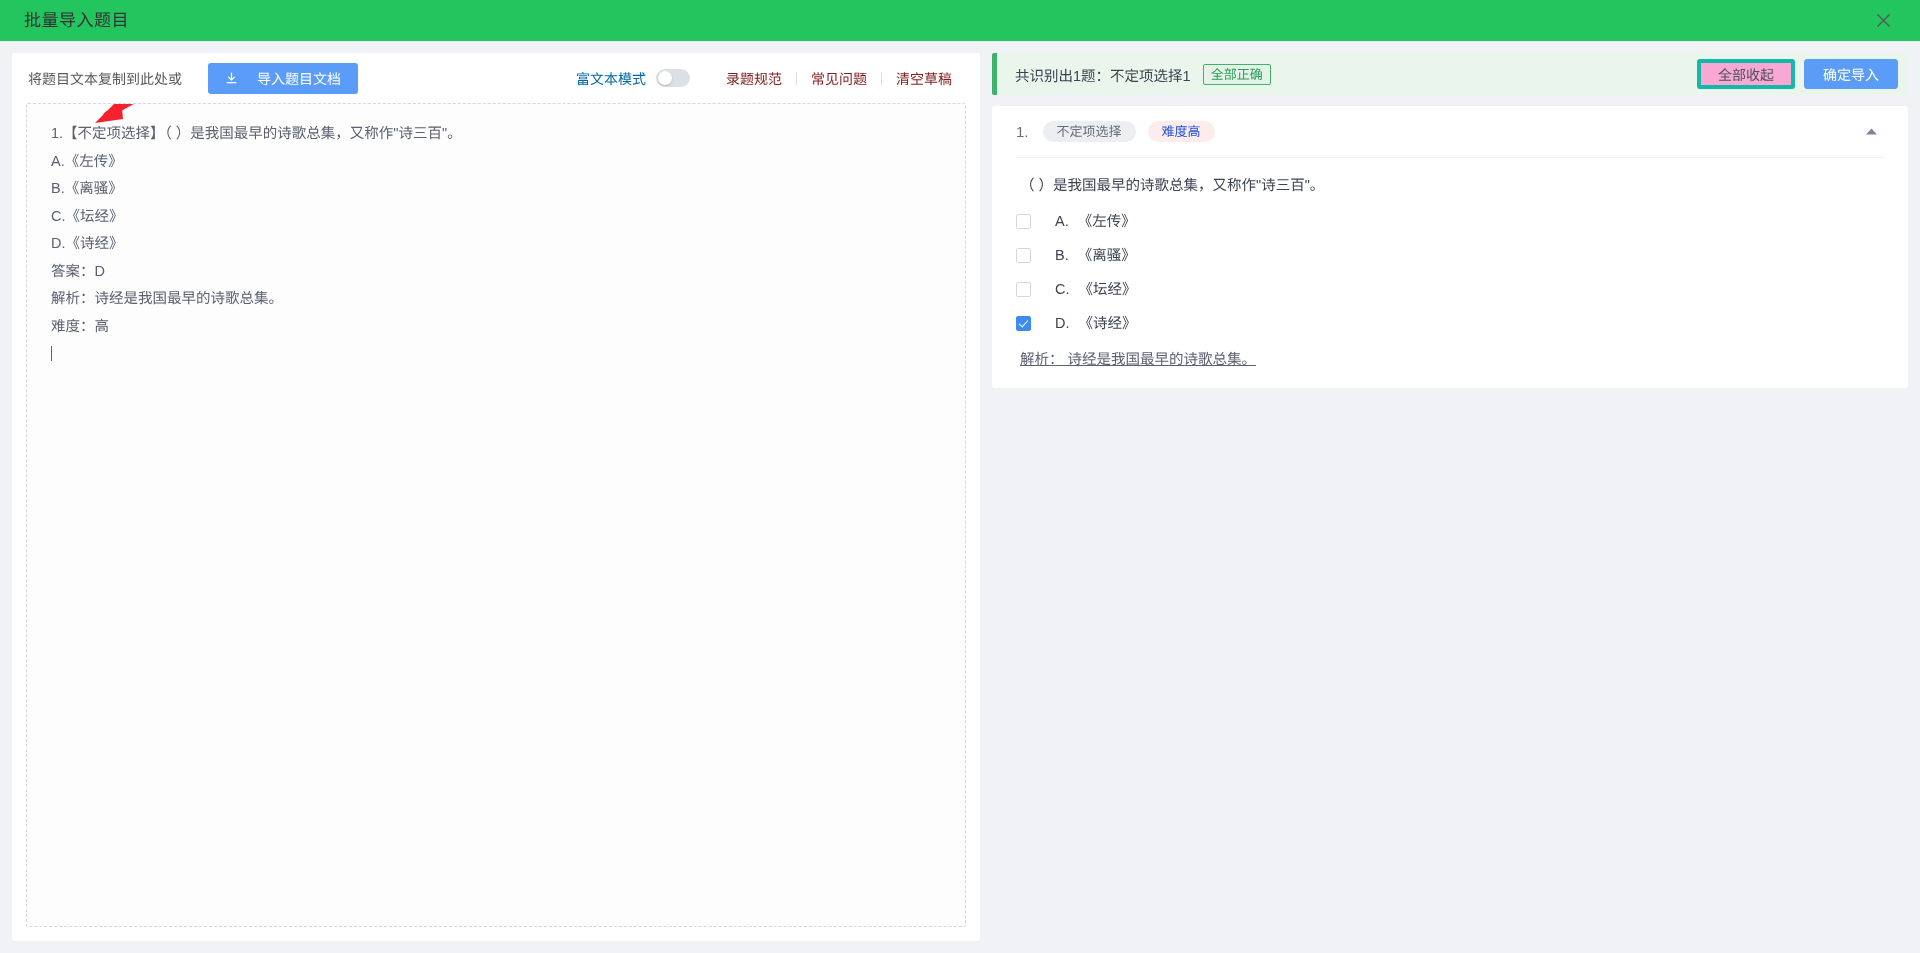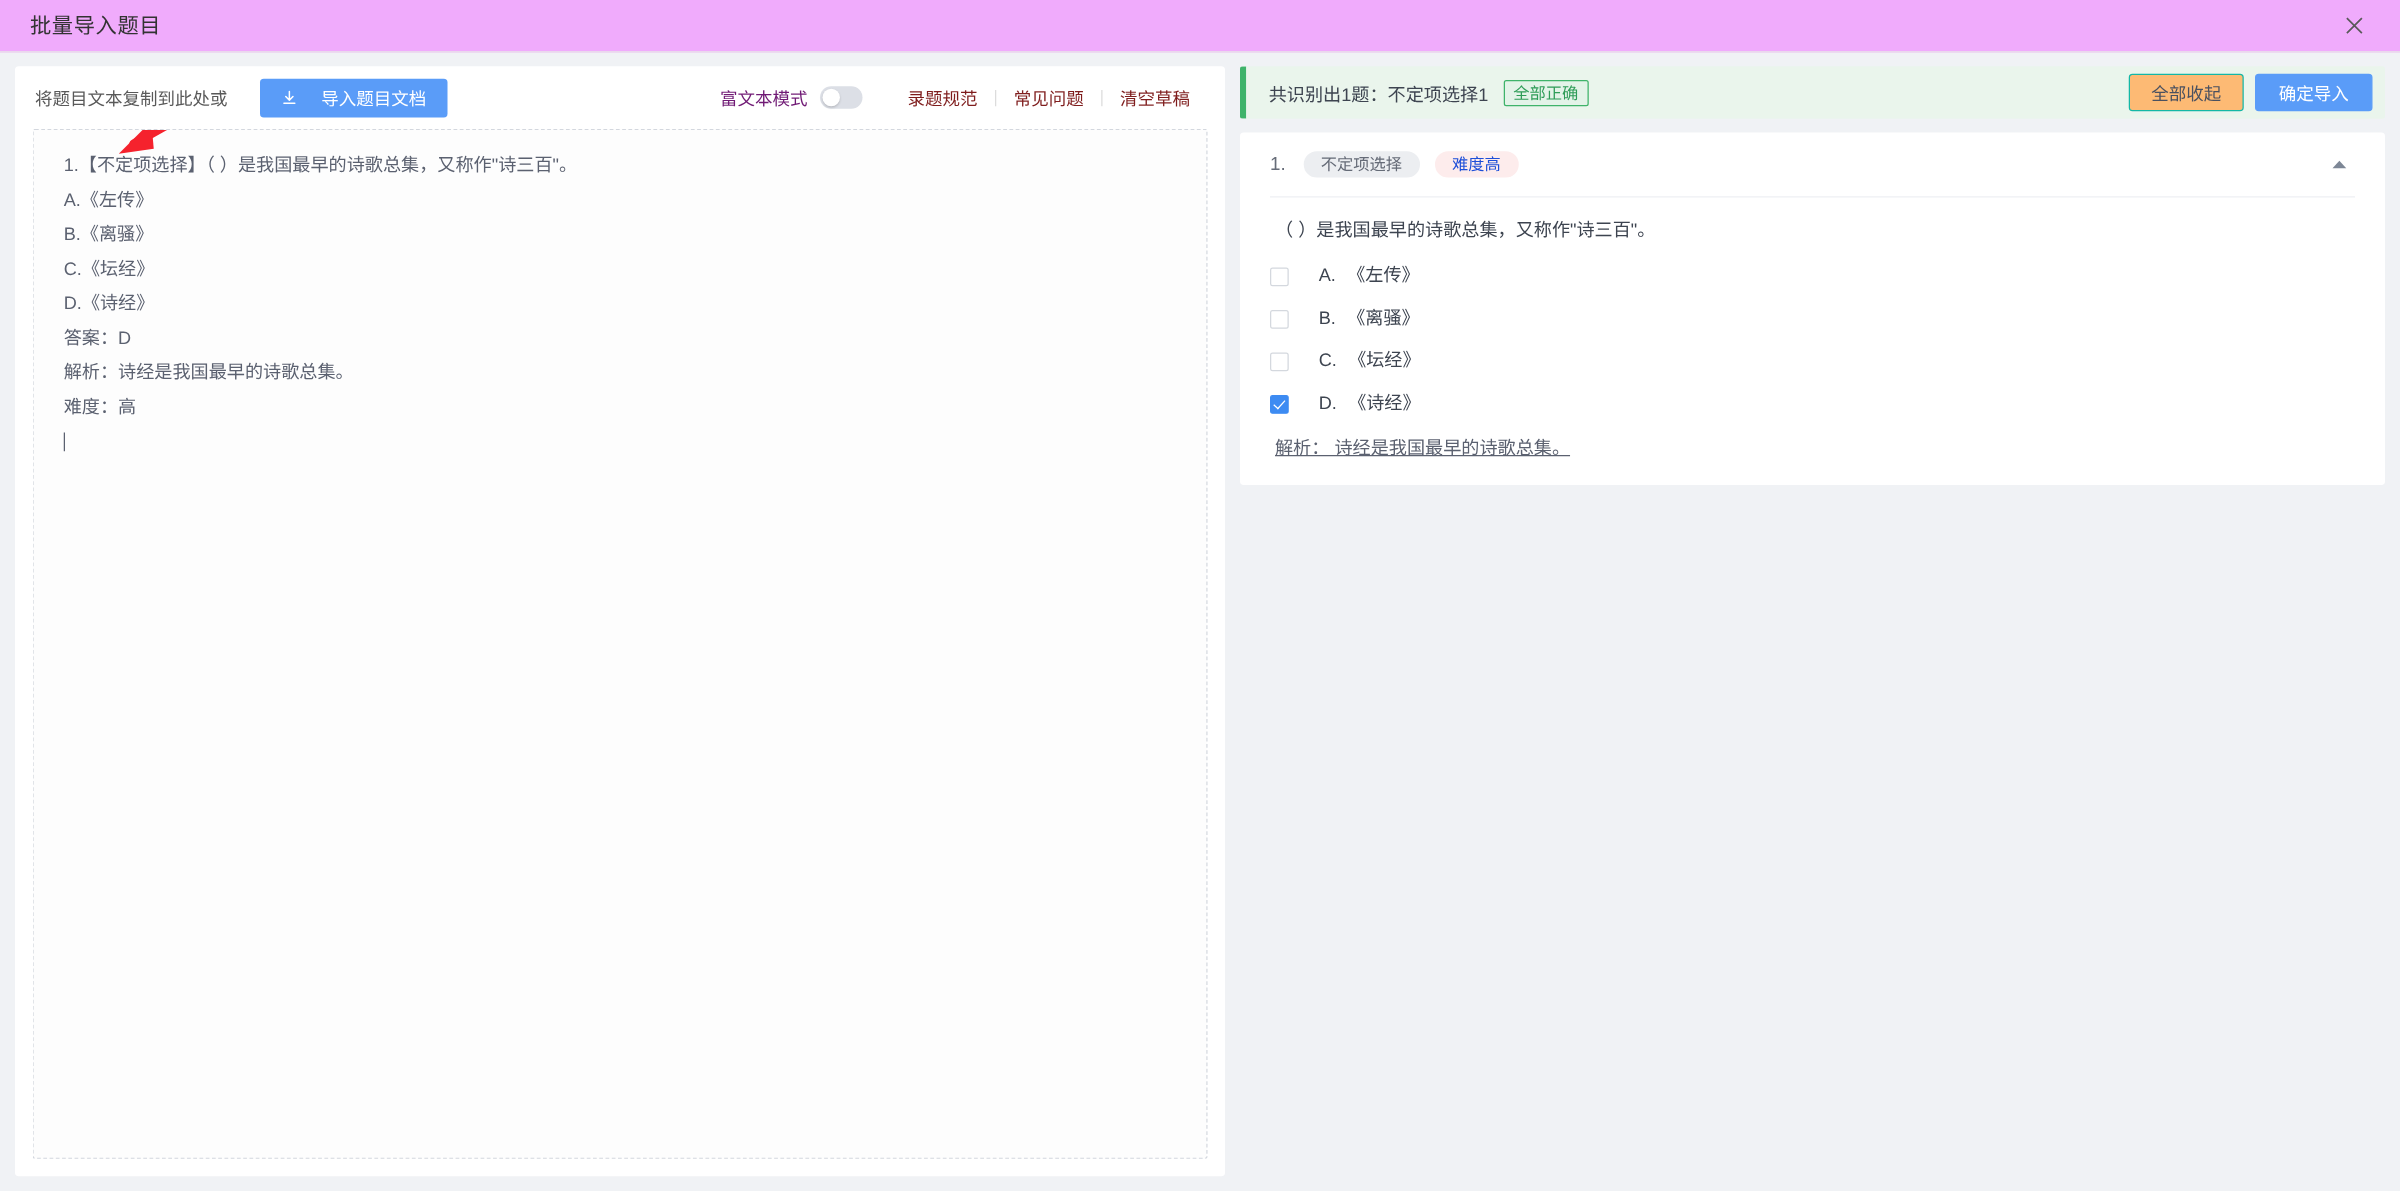--- a/index.html
+++ b/index.html
@@ -11,21 +11,21 @@
     height: 953px;
     overflow: hidden;
     background: #f0f2f5;
     font-family: "Liberation Sans", "DejaVu Sans", sans-serif;
     -webkit-font-smoothing: antialiased;
   }
 
   
   .modal-header {
     height: 42px;
-    background: #f0abfc;
+    background: #22c55e;
     border-bottom: 1px solid #e8e8e8;
     display: flex;
     align-items: center;
     justify-content: space-between;
     padding: 0 22px 0 24px;
     position: relative;
   }
   .modal-title {
     font-size: 17px;
     color: #333333;
@@ -90,21 +90,21 @@
   .import-doc-btn svg { display: block; }
 
   .toolbar-right {
     margin-left: auto;
     display: flex;
     align-items: center;
     padding-right: 12px;
   }
   .rtf-label {
     font-size: 14px;
-    color: #701a75;
+    color: #0369a1;
     margin-right: 10px;
     white-space: nowrap;
   }
   .toggle {
     width: 34px;
     height: 18px;
     border-radius: 9px;
     background: #dcdfe6;
     position: relative;
     cursor: pointer;
@@ -207,22 +207,22 @@
     line-height: 1;
     white-space: nowrap;
   }
   .result-actions {
     margin-left: auto;
     display: flex;
     align-items: center;
     gap: 9px;
   }
   .btn-outline {
-    background: #fdba74;
-    border: 1px solid #14b8a6;
+    background: #f9a8d4;
+    border: 4px solid #14b8a6;
     color: #4a5160;
     border-radius: 3px;
     height: 30px;
     padding: 0 17px;
     font-size: 14px;
     cursor: pointer;
     font-family: inherit;
     white-space: nowrap;
   }
   .btn-primary {

